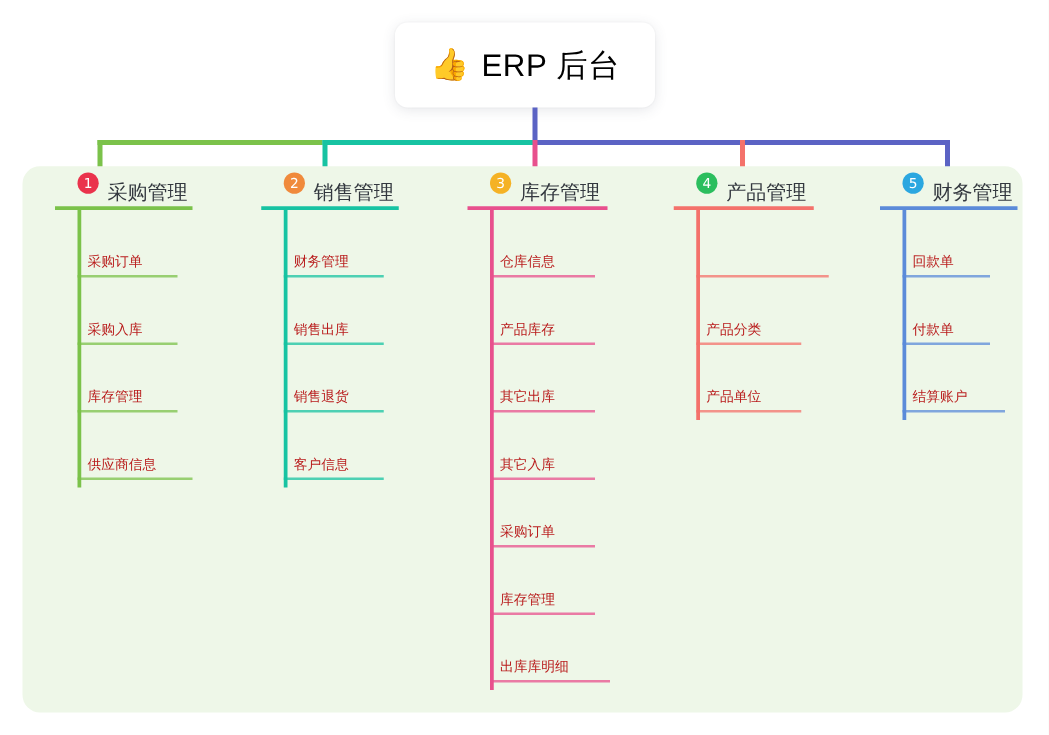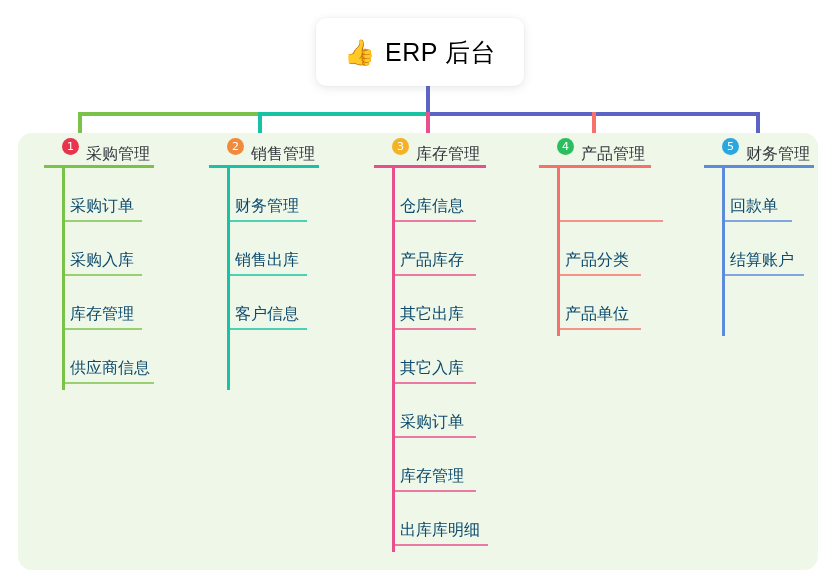--- a/index.html
+++ b/index.html
@@ -57,21 +57,21 @@
   .branch{position:absolute;left:22px;top:35px;width:3px;}
 
   .items{position:relative;margin-top:0;}
   .item{
     position:relative;
     height:54px;
     box-sizing:border-box;
     display:flex;align-items:flex-end;
   }
   .item-label{
-    font-size:16px;color:#0c4a6e;white-space:nowrap;
+    font-size:11px;color:#b91c1c;white-space:nowrap;
     padding-left:30px;padding-bottom:5px;
   }
   .item-rule{
     position:absolute;left:22px;bottom:0;height:2px;
   }
 </style>
 </head>
 <body>
 
 <div id="stage">
@@ -132,20 +132,24 @@
           <div class="items">
             <div class="item">
               <span class="item-label">财务管理</span>
               <div class="item-rule" style="background: rgb(23, 195, 162); width: 80px; opacity: 0.75;"></div>
             </div>
             <div class="item">
               <span class="item-label">销售出库</span>
               <div class="item-rule" style="background: rgb(23, 195, 162); width: 80px; opacity: 0.75;"></div>
             </div>
             <div class="item">
+              <span class="item-label">销售退货</span>
+              <div class="item-rule" style="background: rgb(23, 195, 162); width: 80px; opacity: 0.75;"></div>
+            </div>
+            <div class="item">
               <span class="item-label">客户信息</span>
               <div class="item-rule" style="background: rgb(23, 195, 162); width: 80px; opacity: 0.75;"></div>
             </div>
           </div>
         </div>
         <div class="col" style="left: 352px;">
           <div class="col-head">
             <span class="badge" style="background: rgb(245, 178, 37);">3</span>
             <span class="col-title">库存管理</span>
           </div>
@@ -209,20 +213,24 @@
             <span class="col-title">财务管理</span>
           </div>
           <div class="head-rule" style="background: rgb(91, 139, 217); width: 110px; margin-left: 4px;"></div>
           <div class="branch" style="background: rgb(91, 139, 217); height: 168px;"></div>
           <div class="items">
             <div class="item">
               <span class="item-label">回款单</span>
               <div class="item-rule" style="background: rgb(91, 139, 217); width: 70px; opacity: 0.75;"></div>
             </div>
             <div class="item">
+              <span class="item-label">付款单</span>
+              <div class="item-rule" style="background: rgb(91, 139, 217); width: 70px; opacity: 0.75;"></div>
+            </div>
+            <div class="item">
               <span class="item-label">结算账户</span>
               <div class="item-rule" style="background: rgb(91, 139, 217); width: 82px; opacity: 0.75;"></div>
             </div>
           </div>
         </div>
       </div>
   </div>
 
 </div>
 

